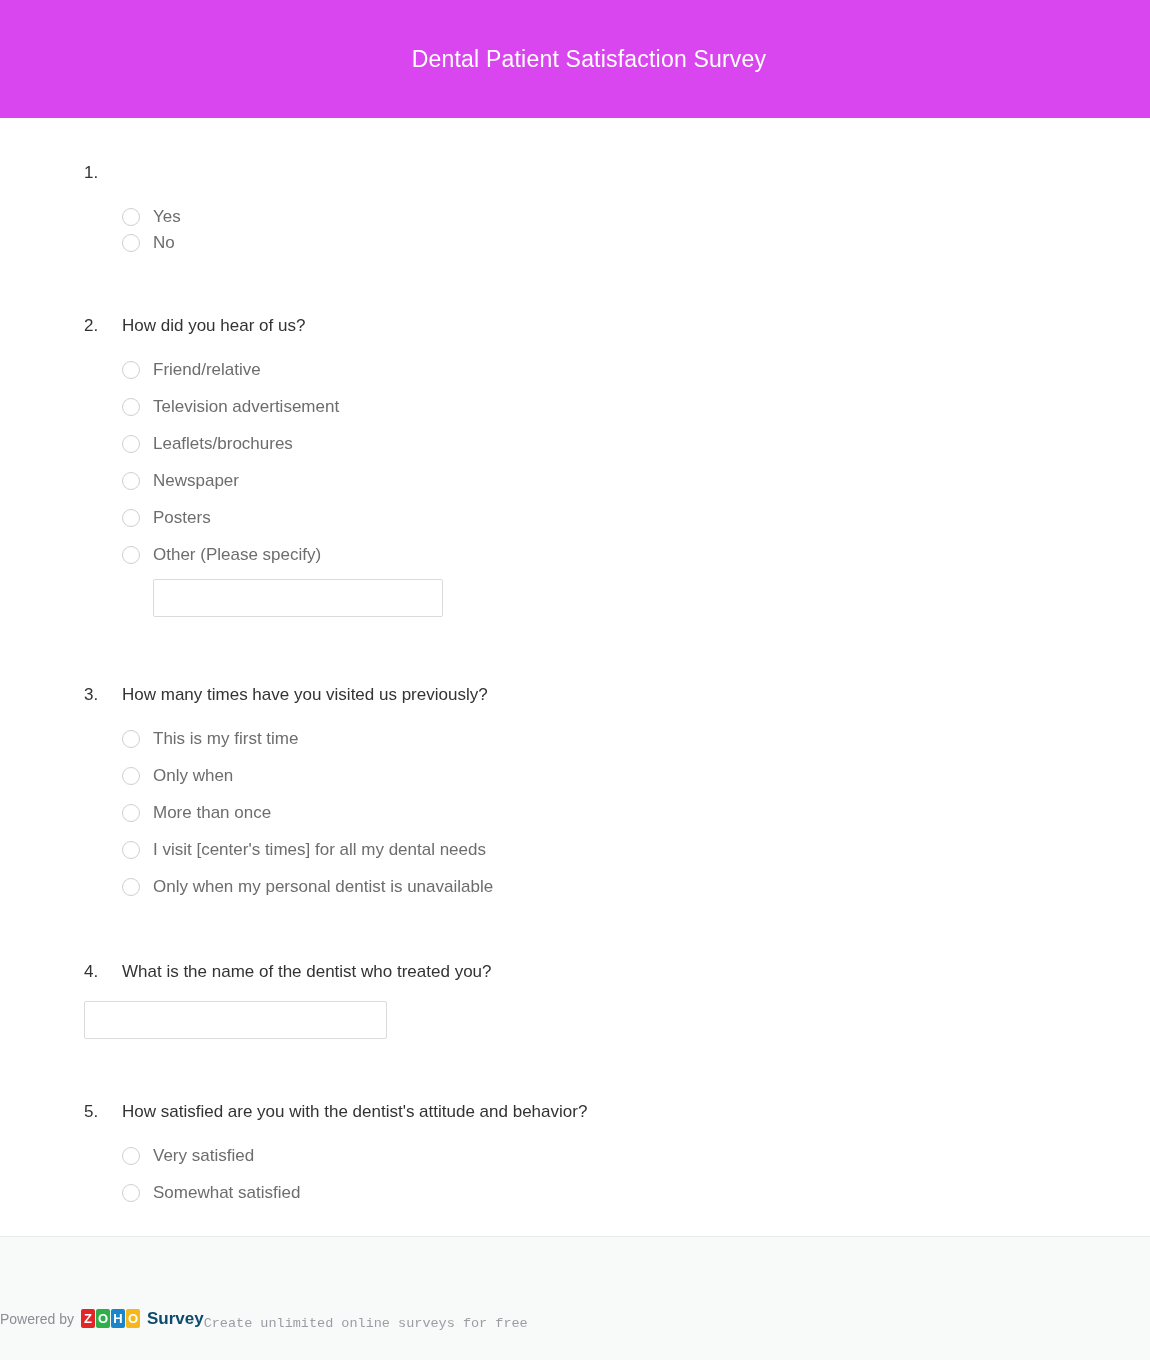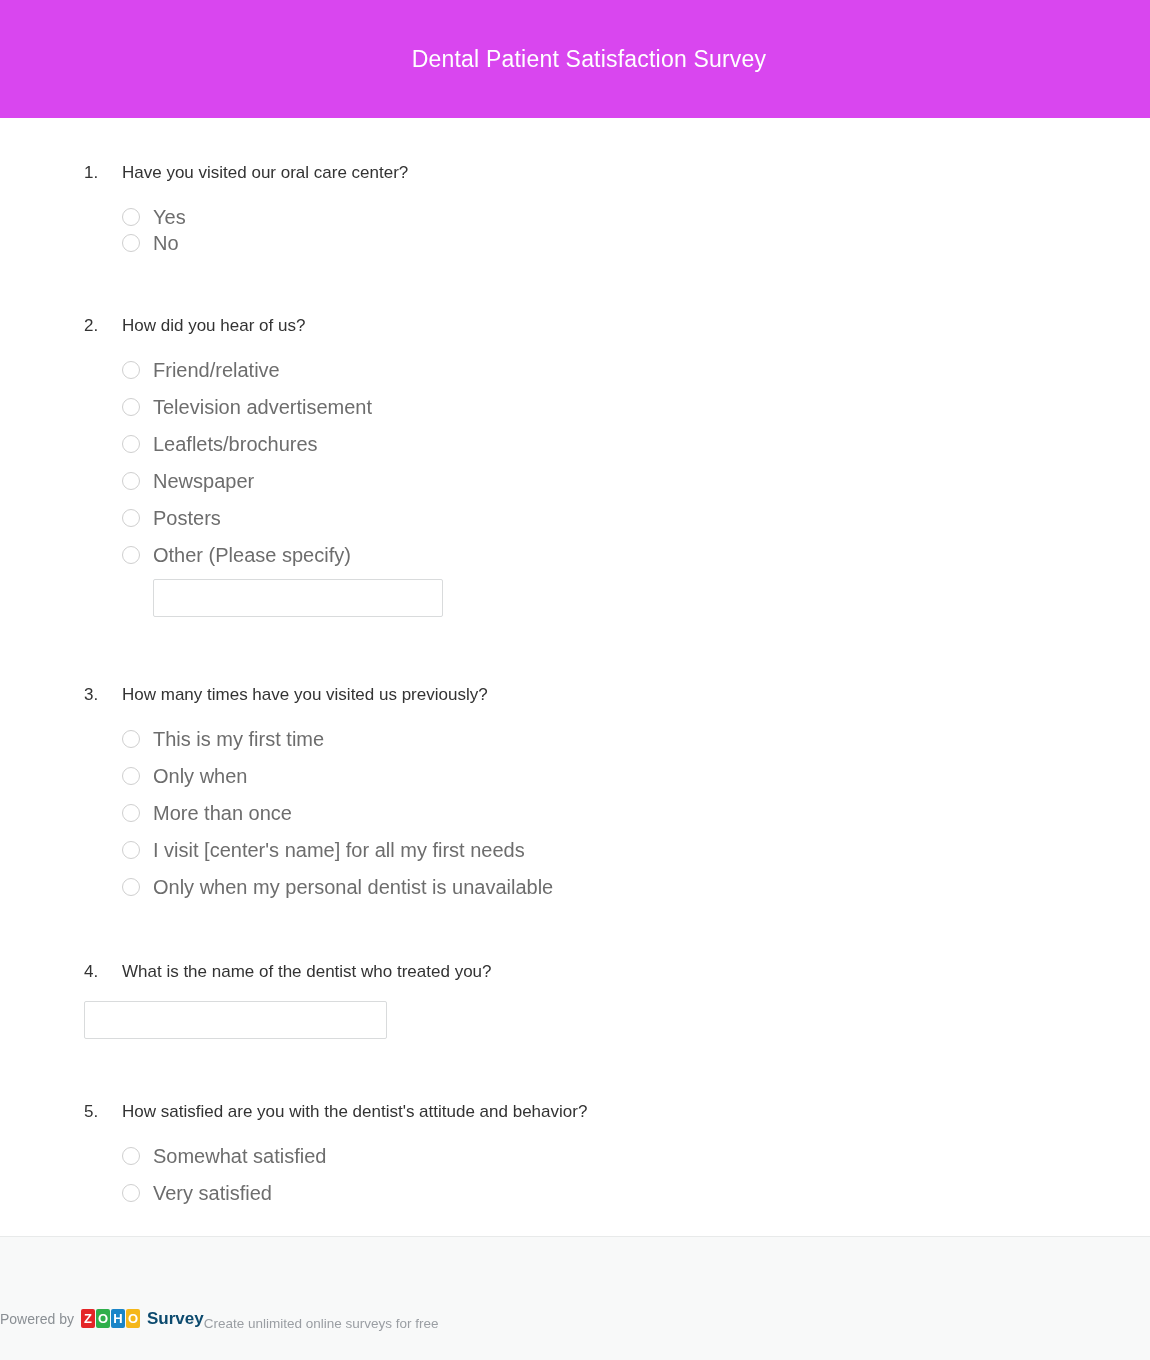--- a/index.html
+++ b/index.html
@@ -84,21 +84,21 @@
   .radio {
     width: 18px;
     height: 18px;
     border: 1px solid #cfcfcf;
     border-radius: 50%;
     background: #ffffff;
     flex: 0 0 18px;
     margin-right: 13px;
   }
   .opt-label {
-    font-size: 20px;
+    font-size: 17px;
     color: #6d6d6d;
     line-height: 20px;
   }
 
   
   .options.inline {
     display: flex;
     flex-wrap: wrap;
   }
   .options.inline .option {
@@ -190,36 +190,36 @@
     font-weight: bold;
     color: #0c4a6e;
     margin-left: 6px;
     line-height: 19px;
   }
   .footer-sub {
     font-size: 13.5px;
     color: #9a9ea3;
     margin-top: 9px;
     text-align: center;
+    font-family: Liberation Mono, monospace;
   }
 </style>
 </head>
 <body>
 
 <div class="survey-header">
   <h1 class="survey-title">Dental Patient Satisfaction Survey</h1>
 </div>
 
 <div class="survey-body">
   <div class="questions">
 
     <div class="question q1">
       <div class="q-head">
         <span class="q-num">1.</span>
-        <span class="q-text">Have you visited our oral care center?</span>
       </div>
       <div class="options inline">
         <label class="option">
           <span class="radio"></span>
           <span class="opt-label">Yes</span>
         </label>
         <label class="option">
           <span class="radio"></span>
           <span class="opt-label">No</span>
         </label>
@@ -275,21 +275,21 @@
         <label class="option">
           <span class="radio"></span>
           <span class="opt-label">Only when</span>
         </label>
         <label class="option">
           <span class="radio"></span>
           <span class="opt-label">More than once</span>
         </label>
         <label class="option">
           <span class="radio"></span>
-          <span class="opt-label">I visit [center's name] for all my first needs</span>
+          <span class="opt-label">I visit [center's times] for all my dental needs</span>
         </label>
         <label class="option">
           <span class="radio"></span>
           <span class="opt-label">Only when my personal dentist is unavailable</span>
         </label>
       </div>
     </div>
 
     <div class="question q4">
       <div class="q-head">
@@ -302,25 +302,25 @@
     </div>
 
     <div class="question q5">
       <div class="q-head">
         <span class="q-num">5.</span>
         <span class="q-text">How satisfied are you with the dentist's attitude and behavior?</span>
       </div>
       <div class="options">
         <label class="option">
           <span class="radio"></span>
+          <span class="opt-label">Very satisfied</span>
+        </label>
+        <label class="option">
+          <span class="radio"></span>
           <span class="opt-label">Somewhat satisfied</span>
-        </label>
-        <label class="option">
-          <span class="radio"></span>
-          <span class="opt-label">Very satisfied</span>
         </label>
       </div>
     </div>
 
   </div>
 </div>
 
 <div class="survey-footer">
   <div class="powered-row">
     <span class="powered-by">Powered by</span>

